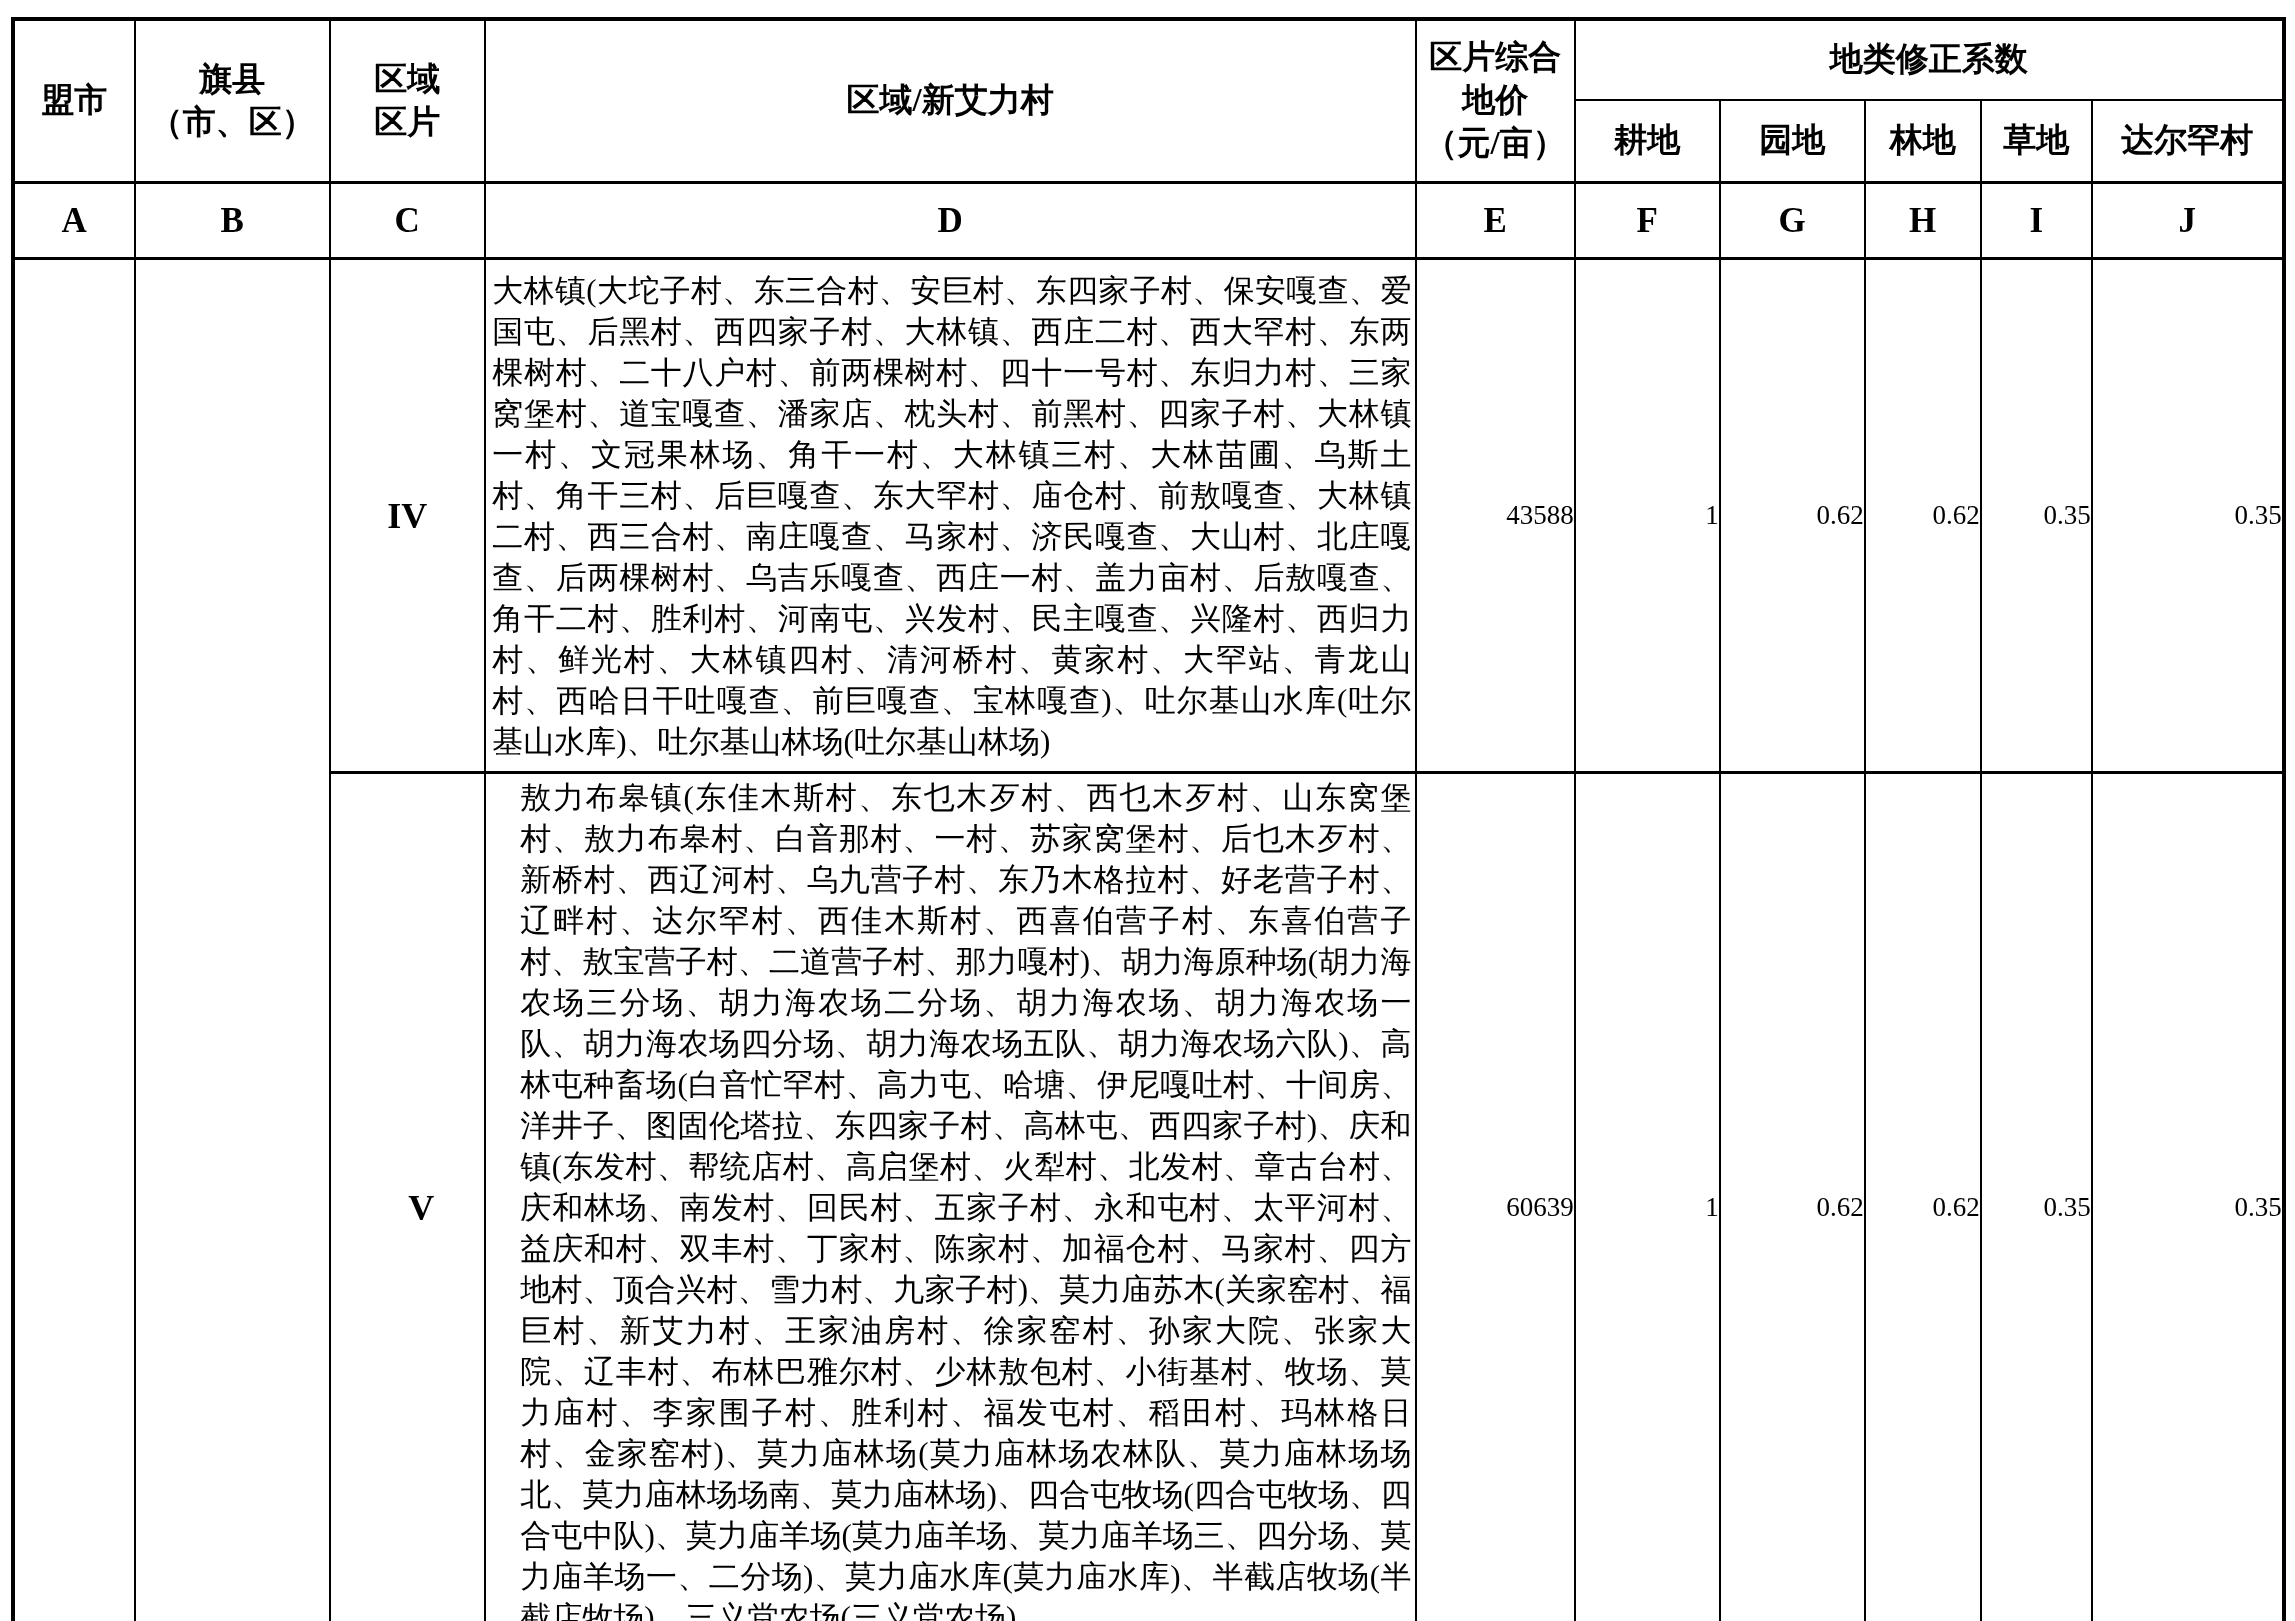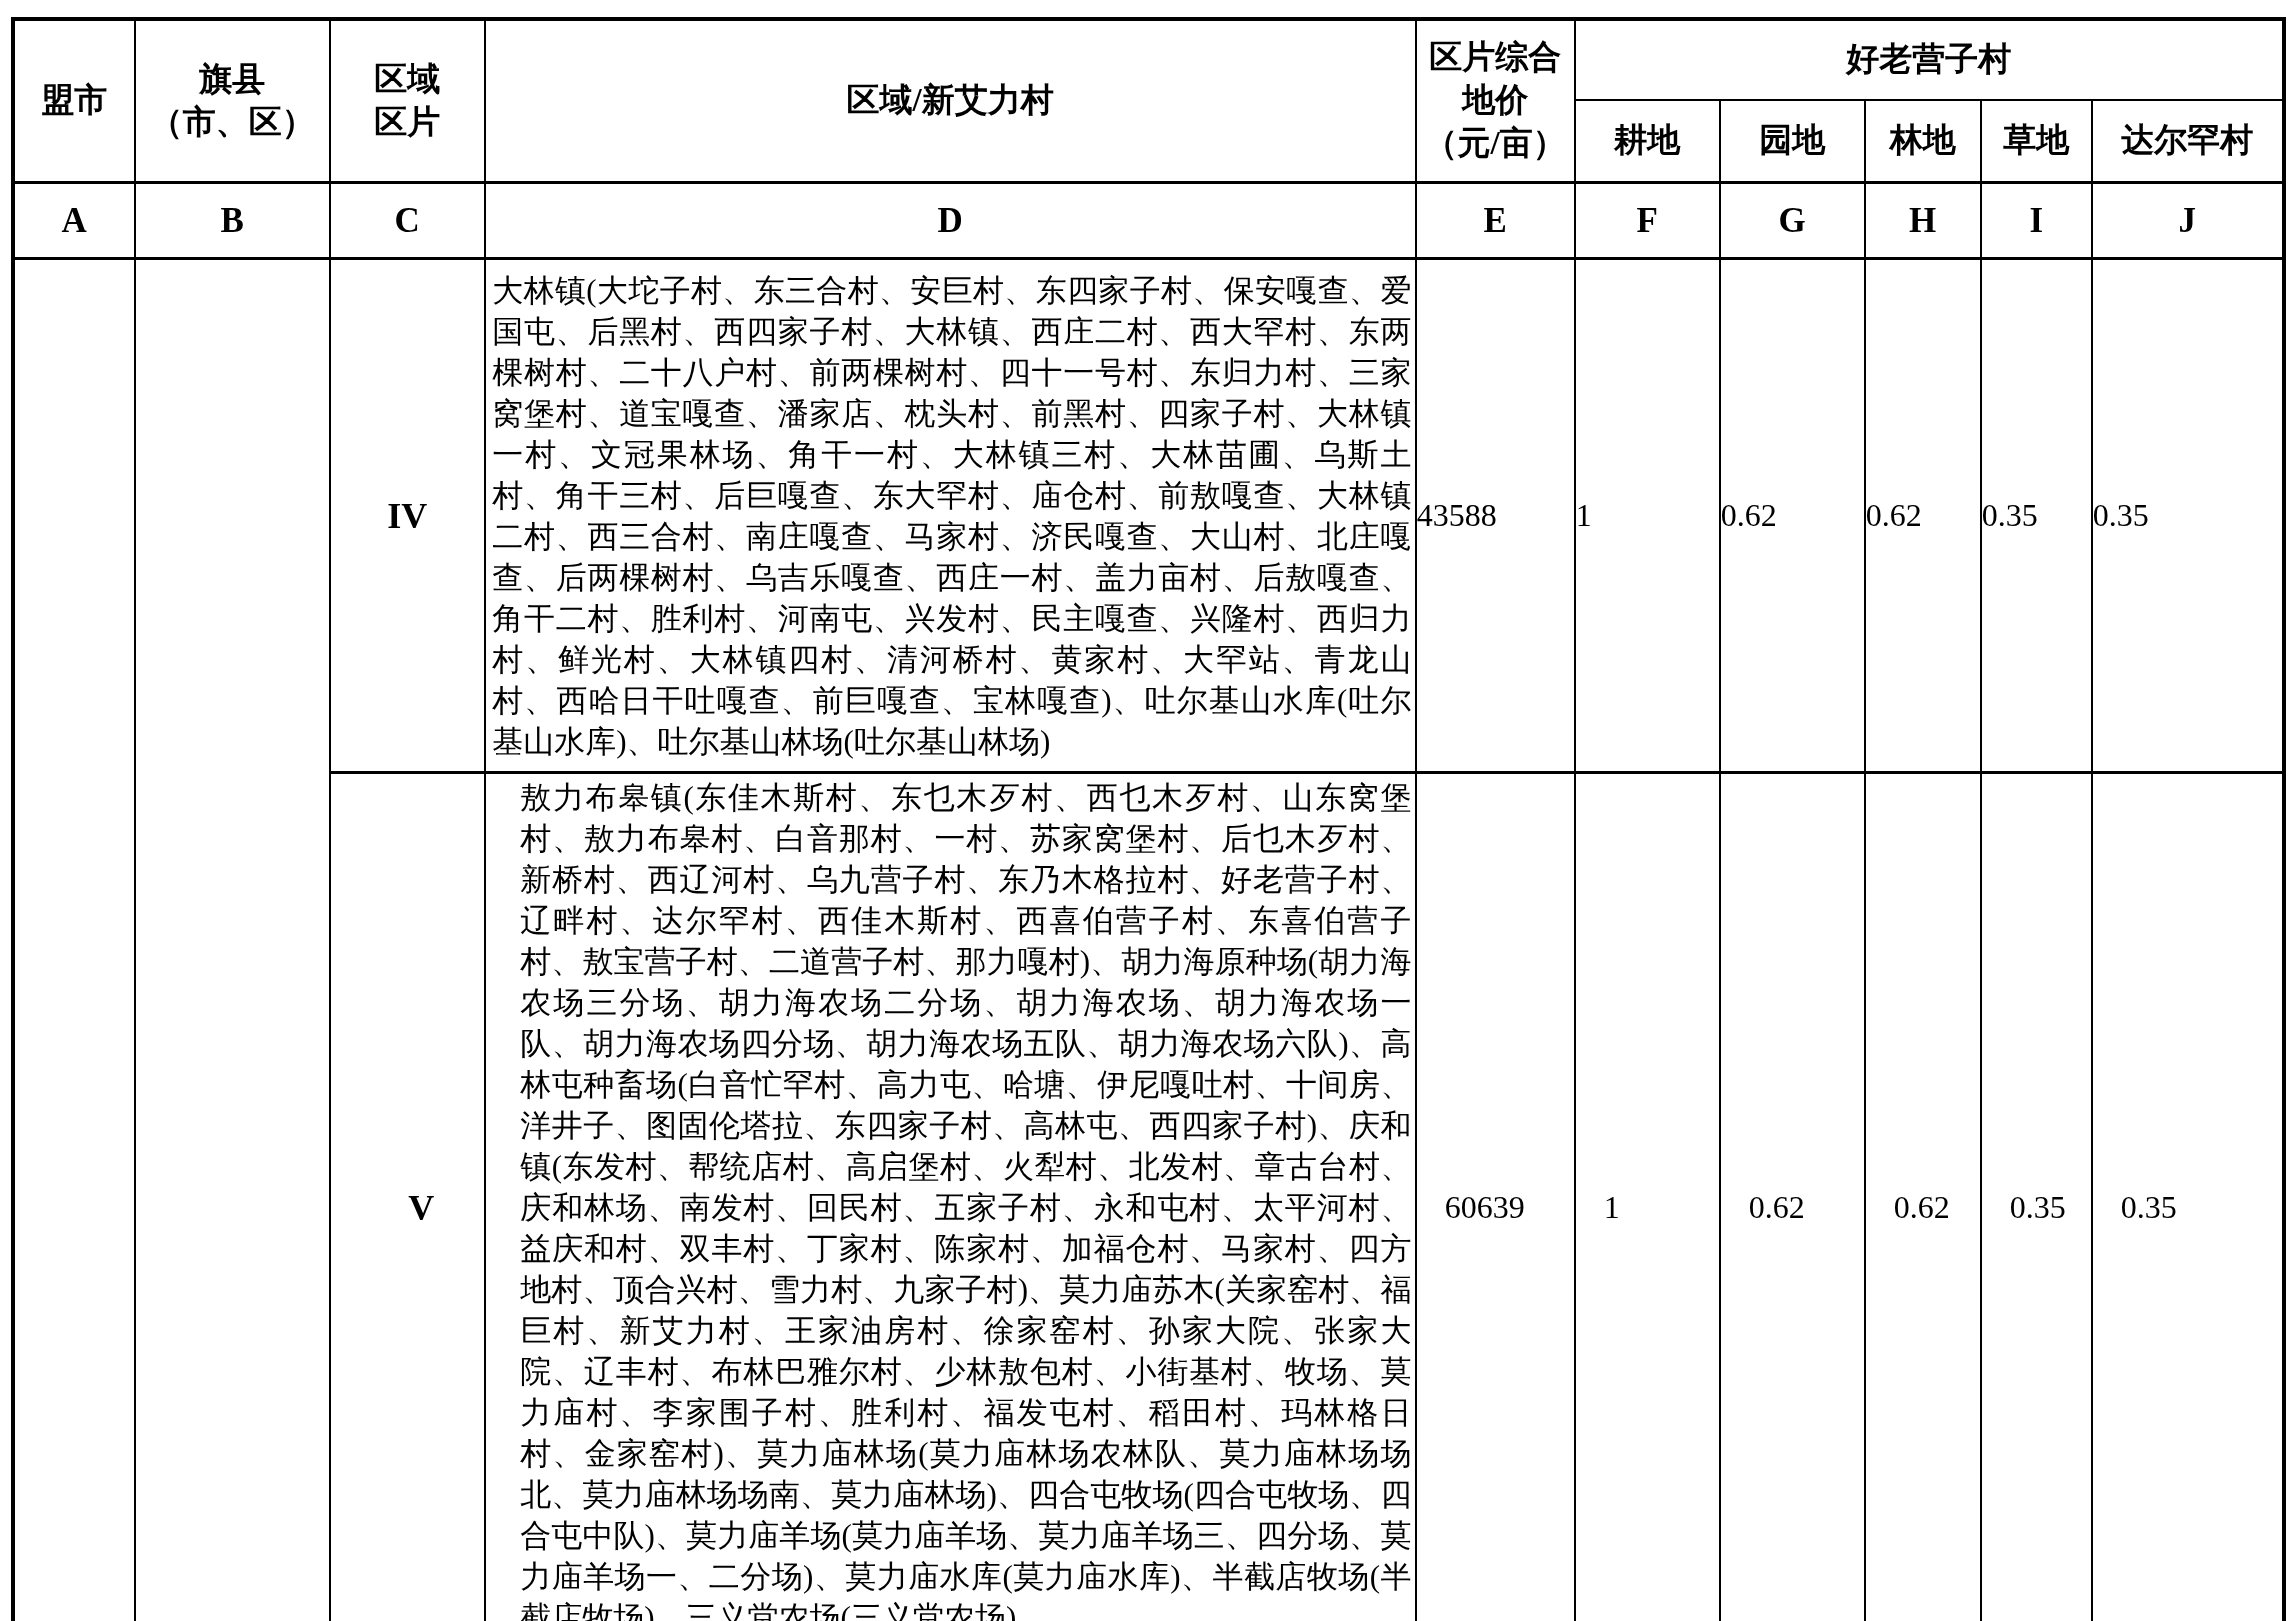--- a/index.html
+++ b/index.html
@@ -48,22 +48,22 @@
   }
   
   td.zone {
     font-weight: bold;
     font-size: 36px;
     text-align: center;
     vertical-align: middle;
   }
   
   td.num {
-    font-size: 32px;
-    text-align: left;
+    font-size: 27px;
+    text-align: right;
     vertical-align: middle;
   }
   
   td.desc {
     vertical-align: middle;
     margin-left: 40px;
   }
   td.desc .txt {
     font-size: 31px;
     line-height: 41px;
@@ -102,21 +102,21 @@
       <tr class="hdr1">
     <th class="cn" rowspan="2">盟市</th>
     <th class="cn" rowspan="2">旗县
 （市、区）</th>
     <th class="cn" rowspan="2">区域
 区片</th>
     <th class="cn" rowspan="2">区域/新艾力村</th>
     <th class="cn" rowspan="2">区片综合
 地价
 （元/亩）</th>
-    <th class="cn" colspan="5">好老营子村</th>
+    <th class="cn" colspan="5">地类修正系数</th>
   </tr>
 
   <tr class="hdr2">
     <th class="cn">耕地</th>
     <th class="cn">园地</th>
     <th class="cn">林地</th>
     <th class="cn">草地</th>
     <th class="cn">达尔罕村</th>
   </tr>
 

